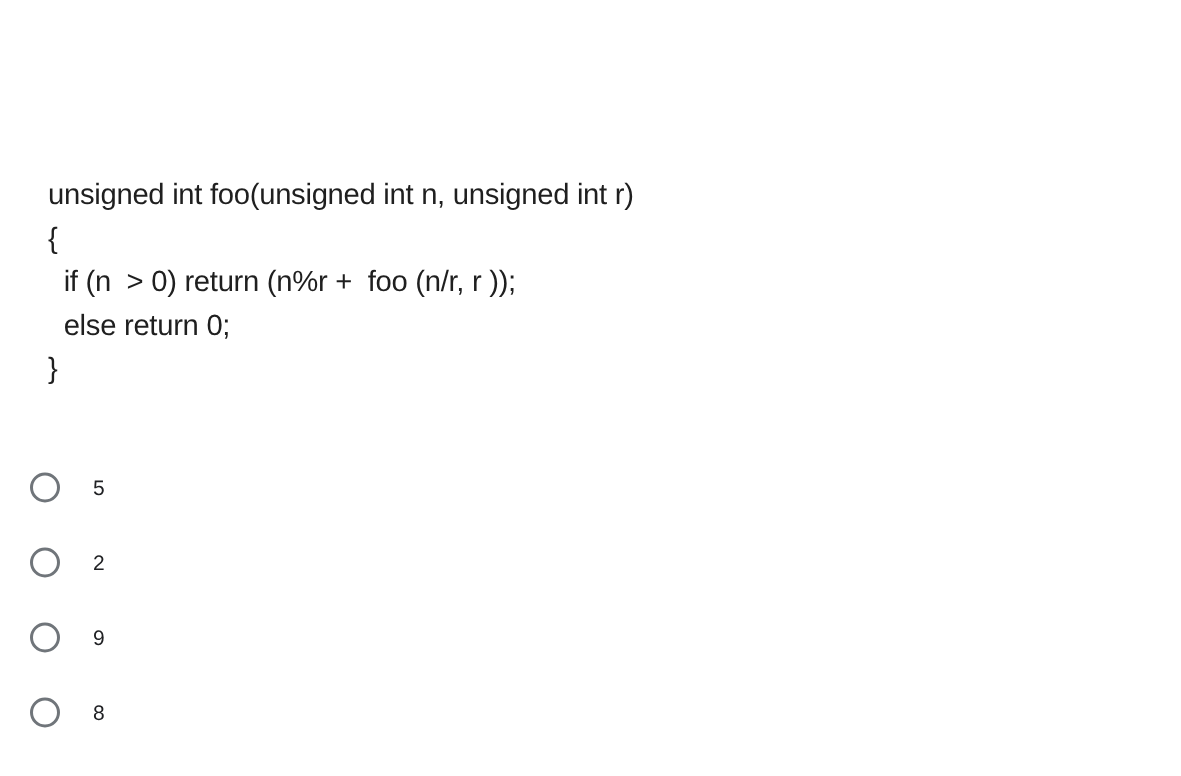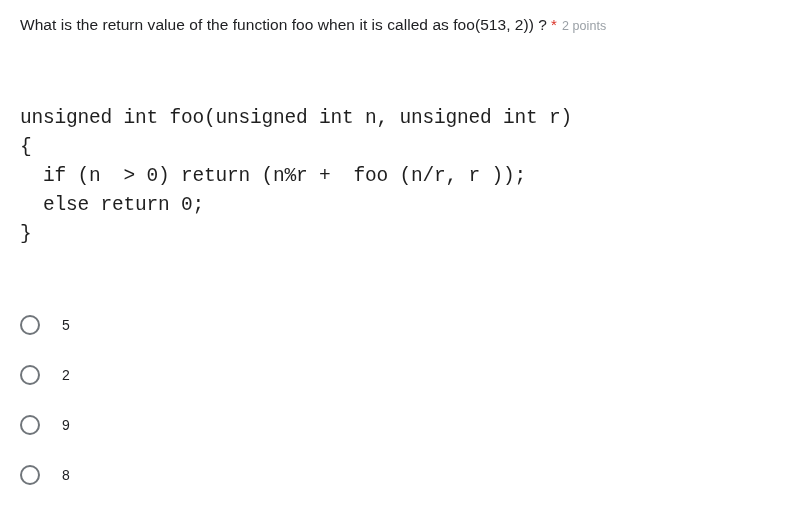--- a/index.html
+++ b/index.html
@@ -51,22 +51,22 @@
     padding-left: 5px;
     letter-spacing: 0.1px;
   }
 
   
   .code-block {
     position: absolute;
     left: 20px;
     top: 104px;
     width: 750px;
-    margin: 0;
-    font-family: Liberation Mono, monospace;
+    margin: 12px;
+    font-family: Liberation Sans, sans-serif;
     font-size: 19.5px;
     line-height: 29px;
     color: #1f1f1f;
     white-space: pre-wrap;
     word-break: break-word;
     letter-spacing: -0.2px;
   }
 
   
   .options-list {
@@ -98,23 +98,20 @@
     font-size: 14px;
     line-height: 20px;
     color: #202124;
   }
 </style>
 </head>
 <body>
 
 <div class="form-question">
 
-  <div class="question-header">
-    <span class="question-title">What is the return value of the function foo when it is called as foo(513, 2)) ?</span><span class="required-asterisk">*</span><span class="points-label">2 points</span>
-  </div>
 
   <pre class="code-block">unsigned int foo(unsigned int n, unsigned int r)
 {
   if (n  &gt; 0) return (n%r +  foo (n/r, r ));
   else return 0;
 }</pre>
 
   <ul class="options-list">
     <li class="option-row">
       <span class="radio-circle"></span>

